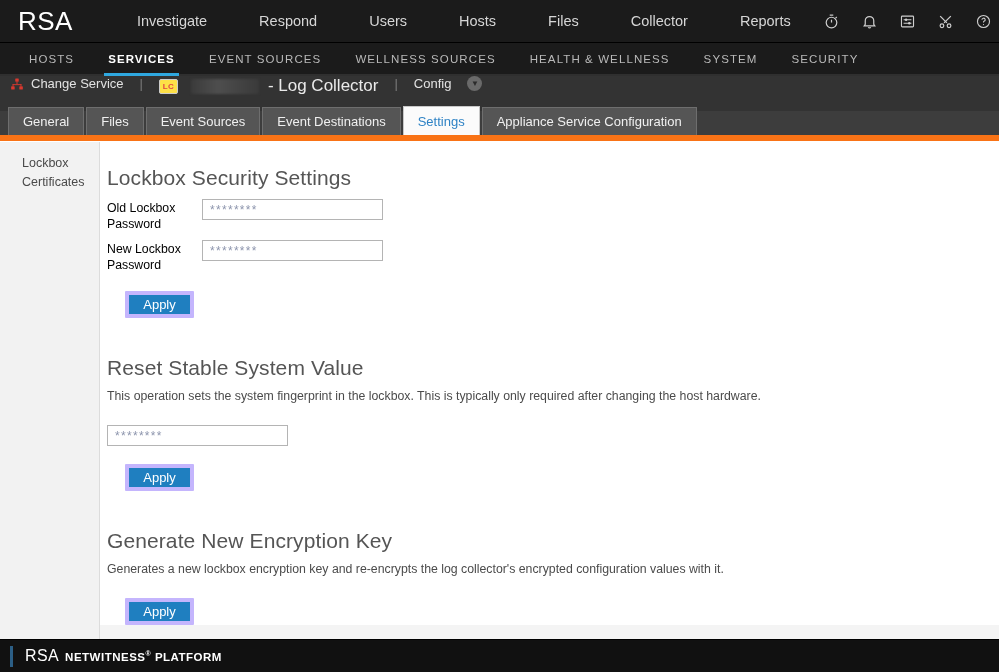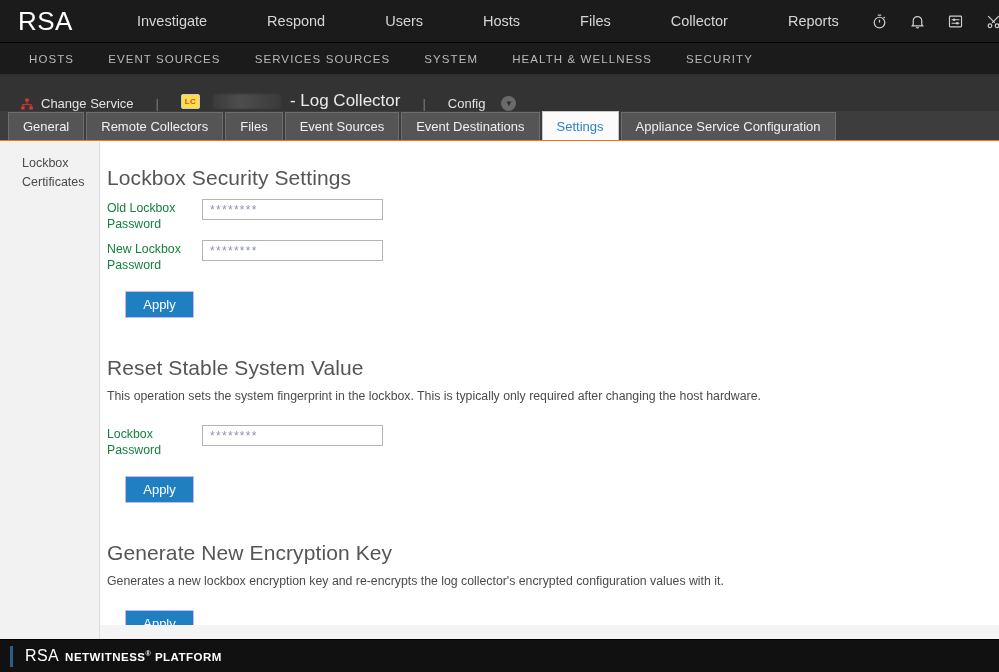--- a/index.html
+++ b/index.html
@@ -22,21 +22,21 @@
   }
   .brand {
     color: #ffffff;
     font-size: 26px;
     letter-spacing: .5px;
     font-weight: 400;
     margin-right: 42px;
     line-height: 1;
     font-family: "Liberation Sans", sans-serif;
   }
-  .topnav-links { display: flex; align-items: center; gap: 16px; }
+  .topnav-links { display: flex; align-items: center; gap: 8px; }
   .topnav-link {
     color: #d6d6d6;
     font-size: 14.5px;
     padding: 0 22px;
     cursor: pointer;
     white-space: nowrap;
   }
   .topnav-right {
     margin-left: auto;
     display: flex;
@@ -80,25 +80,24 @@
   .subnav-item.active::after {
     content: "";
     position: absolute; left: 13px; right: 13px; bottom: -2px;
     height: 3px; background: #2fa8e0;
   }
 
   
   .servicebar {
     height: 35px;
     background: #333333;
-    display: flex; align-items: flex-end;
-    padding-left: 20px;
+    display: flex; align-items: flex-start;
+    padding-left: 10px;
     color: #e2e2e2;
     font-size: 13px;
-    gap: 6px;
   }
   .svc-item { display: flex; align-items: center; gap: 7px; cursor: pointer; }
   .svc-sep { color: #7d7d7d; margin: 0 16px; }
   .lc-badge {
     width: 19px; height: 15px;
     border: 1.5px solid #cccccc;
     border-radius: 2px;
     background: #fde047;
     color: #e04545;
     font-size: 8px;
@@ -121,21 +120,21 @@
     font-size: 8px; margin-left: 9px; cursor: pointer;
   }
 
   
   .tabstrip {
     height: 30px;
     background: #3d3d3d;
     display: flex;
     align-items: flex-end;
     padding-left: 8px;
-    border-bottom: 1px solid #f97316;
+    border-bottom: 6px solid #f97316;
   }
   .tab {
     height: 28px;
     display: flex; align-items: center;
     padding: 0 14px;
     font-size: 13px;
     color: #f0f0f0;
     background: #555555;
     border: 1px solid #6e6e6e;
     border-bottom: none;
@@ -191,42 +190,42 @@
     margin-bottom: 22px;
   }
   .form-row {
     display: flex;
     align-items: flex-start;
     margin-bottom: 8px;
   }
   .form-label {
     width: 95px;
     font-size: 12.3px;
-    color: #15803d;
+    color: #000000;
     line-height: 15.5px;
     padding-top: 2px;
   }
   .pw-input {
     width: 181px; height: 21px;
     border: 1px solid #b4b4b4;
     background: #ffffff;
     font-size: 12px;
     color: #7c86a2;
     padding: 0 7px;
     font-family: "Liberation Sans", sans-serif;
     letter-spacing: 1.3px;
     outline: none;
   }
   .pw-input::placeholder { color: #8d95ad; opacity: 1; letter-spacing: 1.3px; }
   .apply-btn {
     margin-top: 10px;
     margin-left: 18px;
     width: 69px; height: 27px;
     background: #1f7fc0;
-    border: 1px solid #c4b5fd;
+    border: 4px solid #c4b5fd;
     color: #ffffff;
     font-size: 13px;
     font-family: "Liberation Sans", sans-serif;
     cursor: pointer;
     border-radius: 1px;
   }
   .section { margin-bottom: 4px; }
   .sec-gap { height: 22px; }
   .bottom-strip {
     position: absolute;
@@ -308,24 +307,25 @@
     <div class="admin-menu">
       <span>admin</span>
 
     </div>
 
   </div>
 </div>
 
 <div class="subnav">
   <div class="subnav-item">HOSTS</div>
+  <div class="subnav-item active">SERVICES</div>
   <div class="subnav-item">EVENT SOURCES</div>
-  <div class="subnav-item">SERVICES SOURCES</div>
+  <div class="subnav-item">WELLNESS SOURCES</div>
+  <div class="subnav-item">HEALTH &amp; WELLNESS</div>
   <div class="subnav-item">SYSTEM</div>
-  <div class="subnav-item">HEALTH &amp; WELLNESS</div>
   <div class="subnav-item">SECURITY</div>
 </div>
 
 <div class="servicebar">
   <div class="svc-item">
     <svg width="14" height="14" viewBox="0 0 24 24" fill="#d9392f">
       <rect x="9" y="2.5" width="6" height="5.5" rx="1"></rect>
       <rect x="2" y="16" width="6" height="5.5" rx="1"></rect>
       <rect x="16" y="16" width="6" height="5.5" rx="1"></rect>
       <rect x="11.2" y="8" width="1.6" height="4.3"></rect>
@@ -343,21 +343,20 @@
   </div>
   <span class="svc-sep">|</span>
   <div class="svc-item">
     <span>Config</span>
     <span class="config-chev">▼</span>
   </div>
 </div>
 
 <div class="tabstrip">
   <div class="tab">General</div>
-  <div class="tab">Remote Collectors</div>
   <div class="tab">Files</div>
   <div class="tab">Event Sources</div>
   <div class="tab">Event Destinations</div>
   <div class="tab active">Settings</div>
   <div class="tab">Appliance Service Configuration</div>
 </div>
 
 <div class="content">
 
   <div class="sidebar">
@@ -379,21 +378,20 @@
       </div>
       <button class="apply-btn">Apply</button>
     </div>
 
     <div class="sec-gap"></div>
 
     <div class="section">
       <div class="section-title">Reset Stable System Value</div>
       <div class="section-desc">This operation sets the system fingerprint in the lockbox. This is typically only required after changing the host hardware.</div>
       <div class="form-row">
-        <div class="form-label">Lockbox Password</div>
         <input class="pw-input" type="text" placeholder="********" style="">
       </div>
       <button class="apply-btn">Apply</button>
     </div>
 
     <div class="sec-gap"></div>
 
     <div class="section">
       <div class="section-title">Generate New Encryption Key</div>
       <div class="section-desc">Generates a new lockbox encryption key and re-encrypts the log collector's encrypted configuration values with it.</div>

